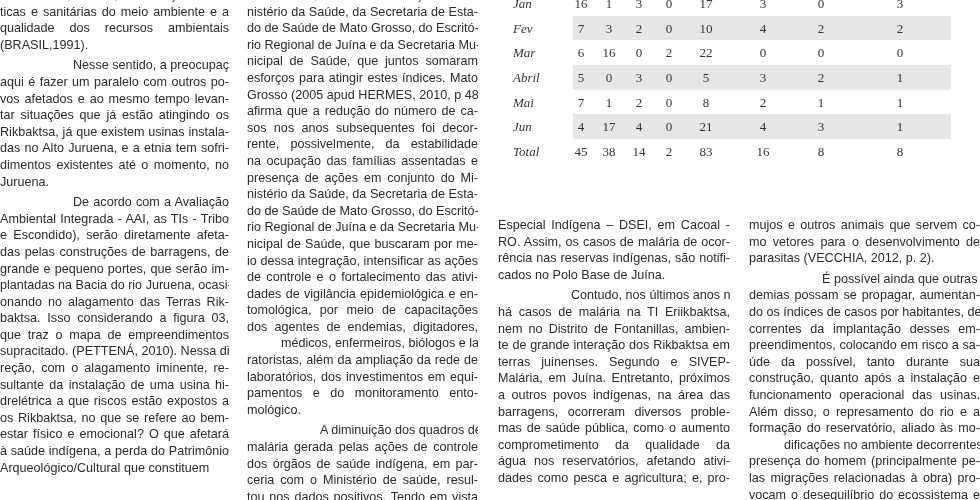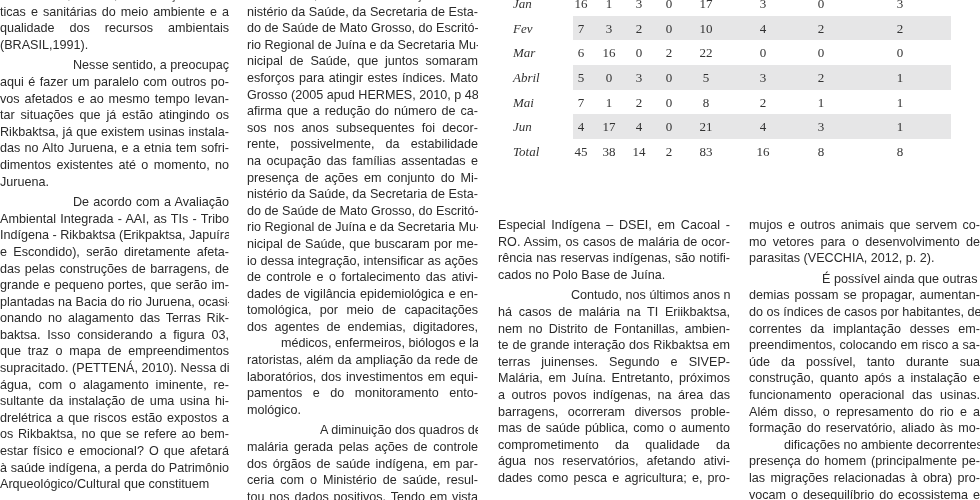--- a/index.html
+++ b/index.html
@@ -51,30 +51,29 @@
       <div style="text-align: justify; text-align-last: justify; white-space: nowrap; overflow: hidden;">vos afetados e ao mesmo tempo levan-</div>
       <div style="text-align: justify; text-align-last: justify; white-space: nowrap; overflow: hidden;">tar situações que já estão atingindo os</div>
       <div style="text-align: justify; text-align-last: justify; white-space: nowrap; overflow: hidden;">Rikbaktsa, já que existem usinas instala-</div>
       <div style="text-align: justify; text-align-last: justify; white-space: nowrap; overflow: hidden;">das no Alto Juruena, e a etnia tem sofri-</div>
       <div style="text-align: justify; text-align-last: justify; white-space: nowrap; overflow: hidden;">dimentos existentes até o momento, no</div>
       <div style="text-align: justify; text-align-last: left; white-space: nowrap; overflow: hidden;">Juruena.</div>
     </div>
     <div style="margin-top: 4px;">
       <div style="text-align: justify; text-align-last: justify; white-space: nowrap; overflow: hidden; padding-left: 73px;">De acordo com a Avaliação</div>
       <div style="text-align: justify; text-align-last: justify; white-space: nowrap; overflow: hidden;">Ambiental Integrada - AAI, as TIs - Tribo</div>
-      <div style="text-align: justify; text-align-last: justify; white-space: nowrap; overflow: hidden;">Indígena - Rikbaktsa (Erikpaktsa, Japuíra</div>
       <div style="text-align: justify; text-align-last: justify; white-space: nowrap; overflow: hidden;">e Escondido), serão diretamente afeta-</div>
       <div style="text-align: justify; text-align-last: justify; white-space: nowrap; overflow: hidden;">das pelas construções de barragens, de</div>
       <div style="text-align: justify; text-align-last: justify; white-space: nowrap; overflow: hidden;">grande e pequeno portes, que serão im-</div>
       <div style="text-align: justify; text-align-last: justify; white-space: nowrap; overflow: hidden;">plantadas na Bacia do rio Juruena, ocasi-</div>
       <div style="text-align: justify; text-align-last: justify; white-space: nowrap; overflow: hidden;">onando no alagamento das Terras Rik-</div>
       <div style="text-align: justify; text-align-last: justify; white-space: nowrap; overflow: hidden;">baktsa. Isso considerando a figura 03,</div>
       <div style="text-align: justify; text-align-last: justify; white-space: nowrap; overflow: hidden;">que traz o mapa de empreendimentos</div>
       <div style="text-align: justify; text-align-last: justify; white-space: nowrap; overflow: hidden;">supracitado. (PETTENÁ, 2010). Nessa di-</div>
-      <div style="text-align: justify; text-align-last: justify; white-space: nowrap; overflow: hidden;">água, com o alagamento iminente, re-</div>
+      <div style="text-align: justify; text-align-last: justify; white-space: nowrap; overflow: hidden;">reção, com o alagamento iminente, re-</div>
       <div style="text-align: justify; text-align-last: justify; white-space: nowrap; overflow: hidden;">sultante da instalação de uma usina hi-</div>
       <div style="text-align: justify; text-align-last: justify; white-space: nowrap; overflow: hidden;">drelétrica a que riscos estão expostos a</div>
       <div style="text-align: justify; text-align-last: justify; white-space: nowrap; overflow: hidden;">os Rikbaktsa, no que se refere ao bem-</div>
       <div style="text-align: justify; text-align-last: justify; white-space: nowrap; overflow: hidden;">estar físico e emocional? O que  afetará</div>
       <div style="text-align: justify; text-align-last: justify; white-space: nowrap; overflow: hidden;">à saúde indígena, a perda do Patrimônio</div>
       <div style="text-align: justify; text-align-last: left; white-space: nowrap; overflow: hidden;">Arqueológico/Cultural que constituem</div>
     </div>
   </div>
 <div class="col" id="col2">
     <div>

